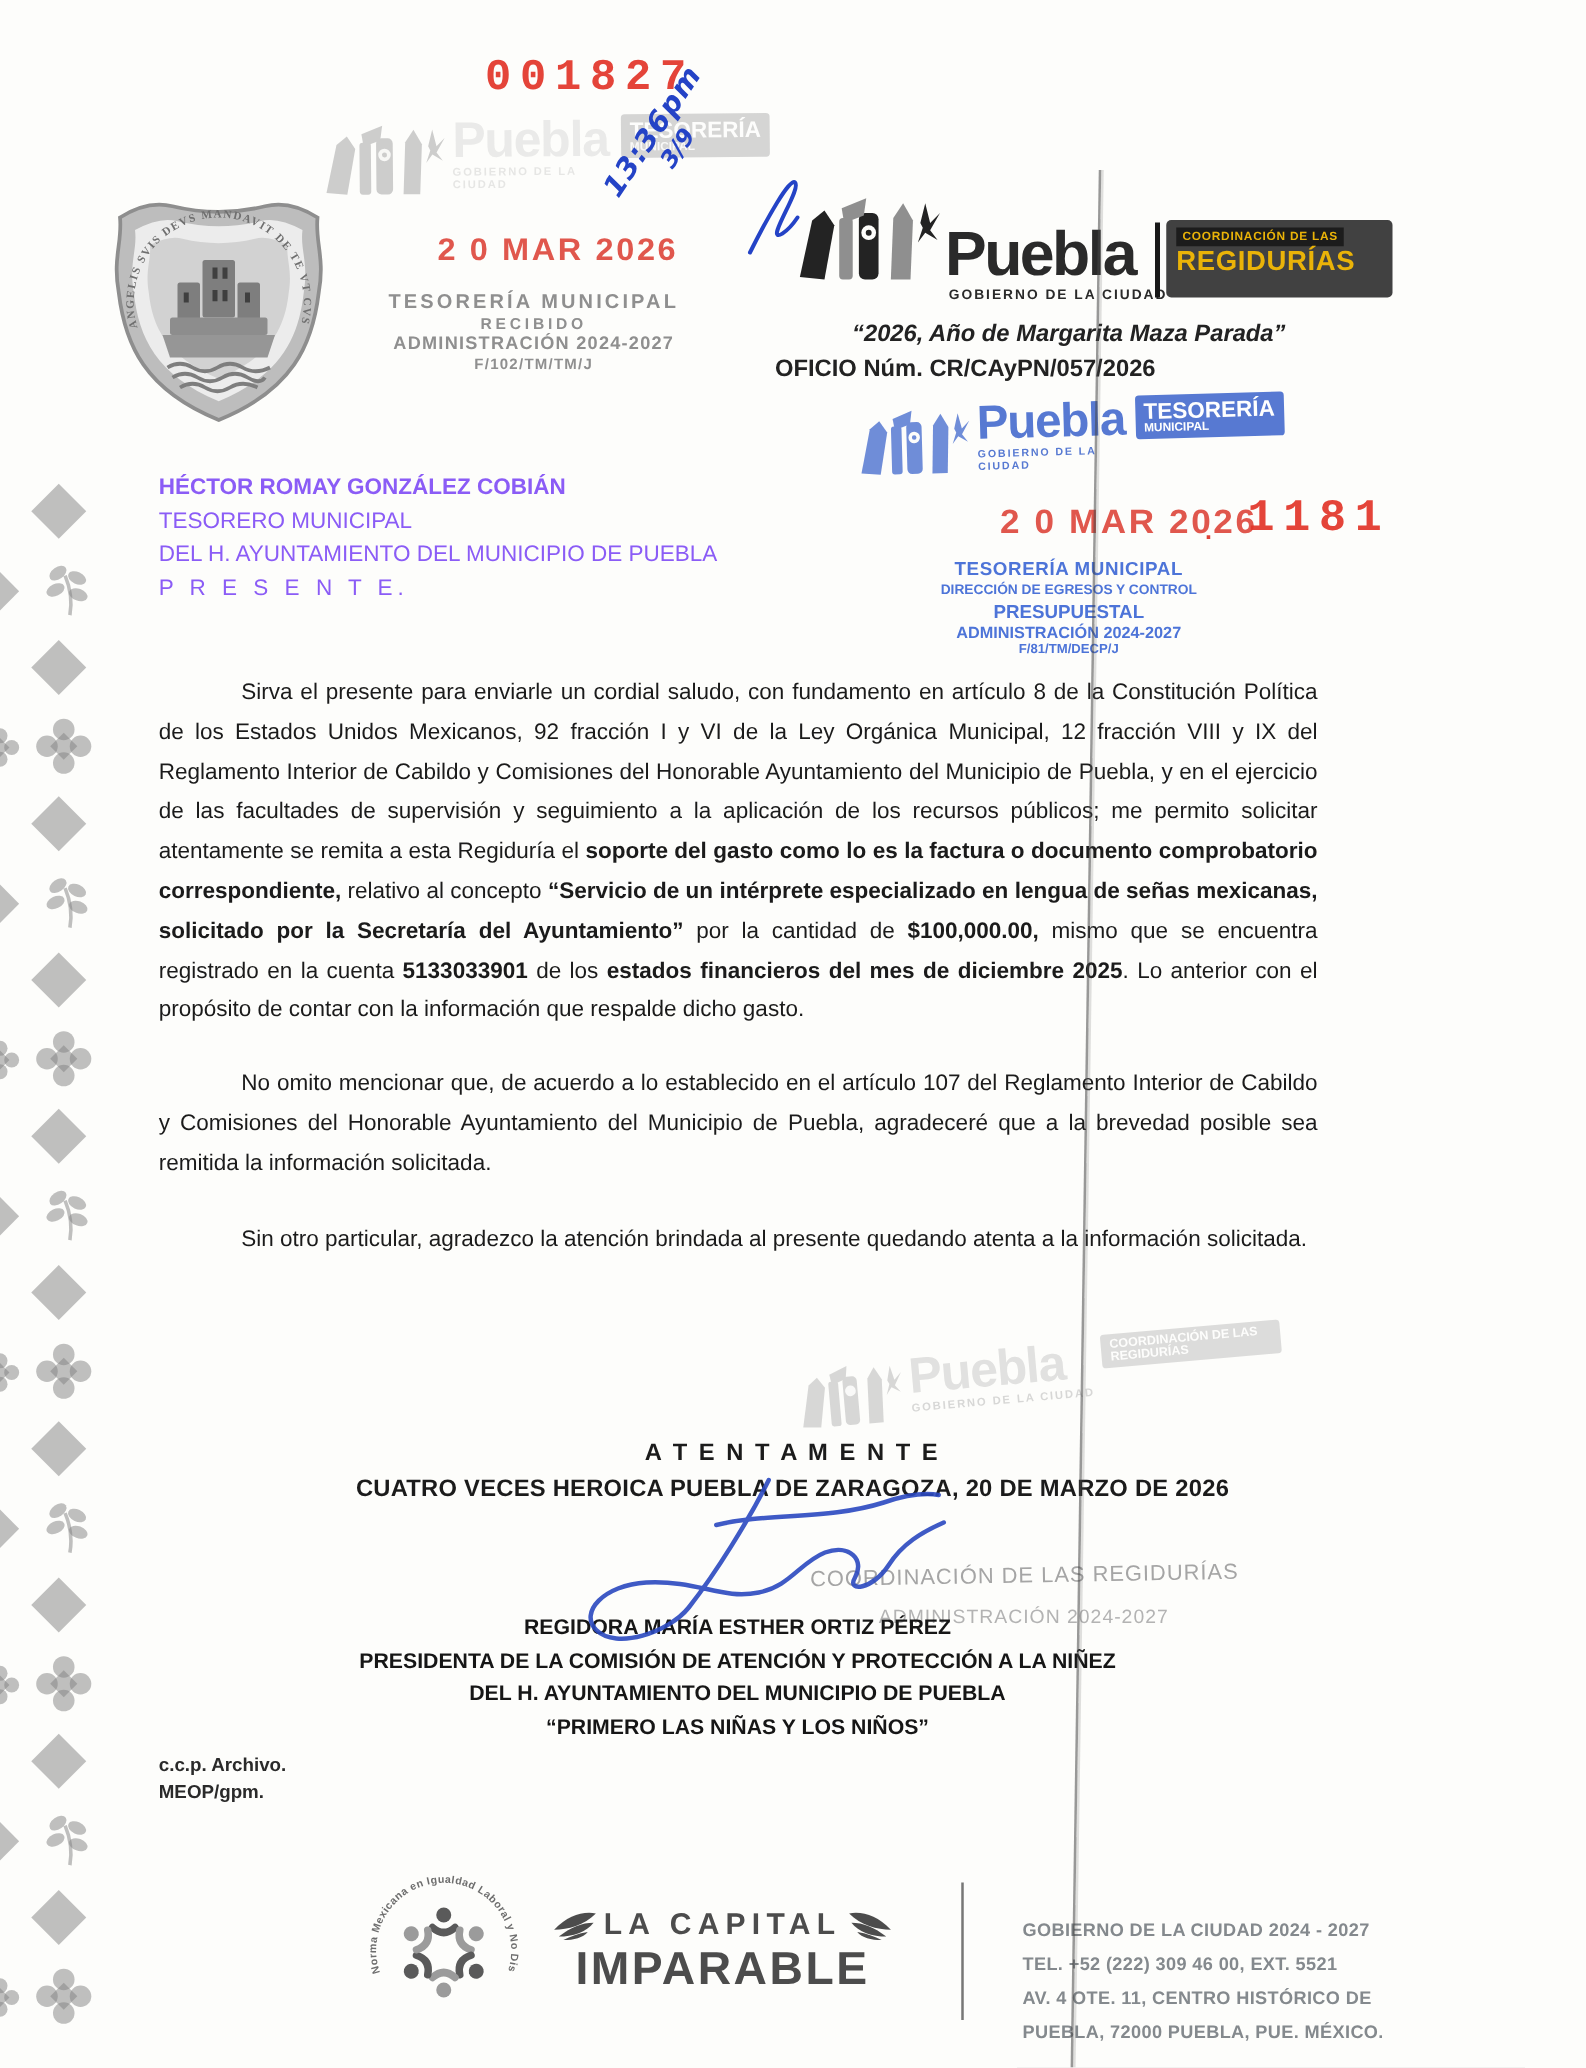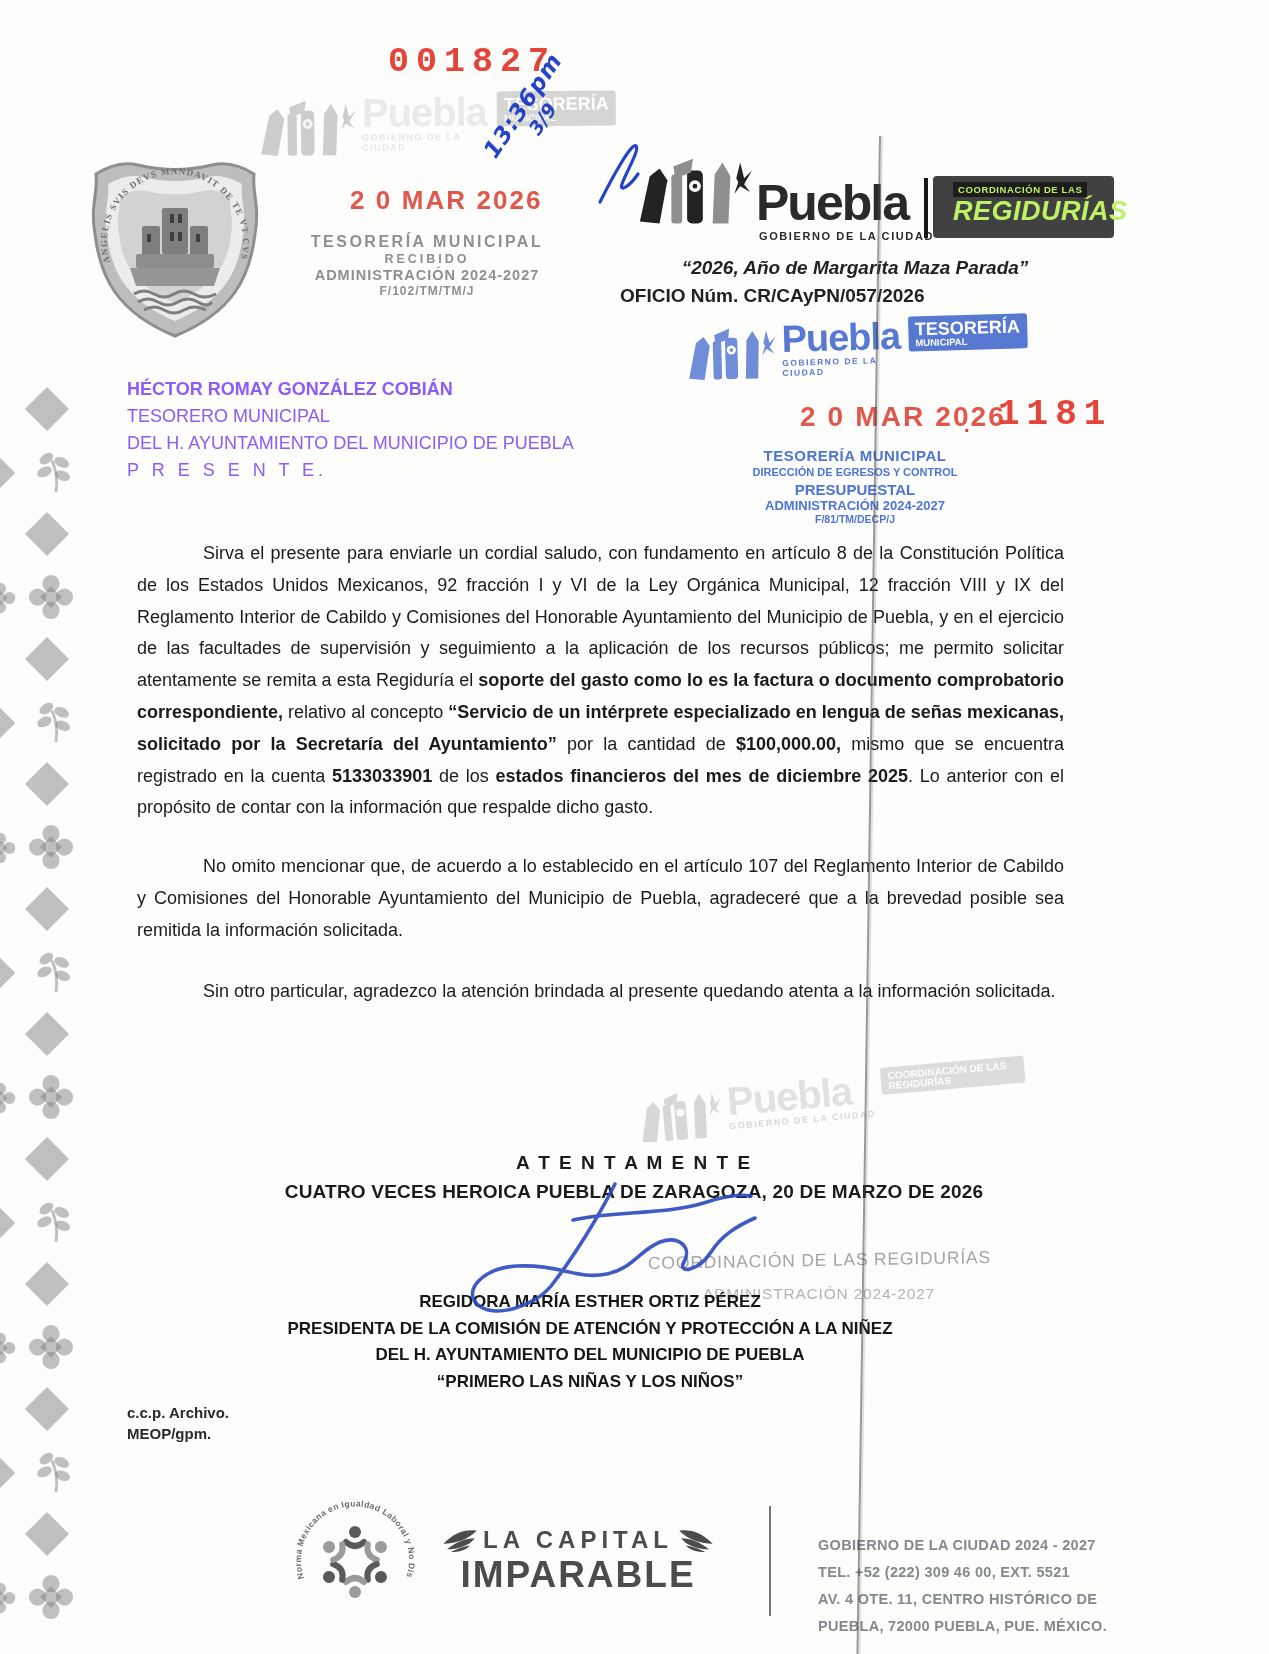--- a/index.html
+++ b/index.html
@@ -72,24 +72,24 @@
   .rc2{font-size:12.5px;letter-spacing:3px;line-height:16px;}
   .rc3{font-size:14.5px;letter-spacing:1px;line-height:17px;}
   .rc4{font-size:12px;letter-spacing:1px;line-height:15px;}
 
   
   .hdr-icons{left:634px;top:152px;}
   .hdr-wordmark{left:756px;top:174px;font-size:50px;font-weight:bold;letter-spacing:-2px;color:#2a2a2a;}
   .hdr-tagline{left:759px;top:230px;font-size:11px;font-weight:bold;letter-spacing:1.6px;color:#2a2a2a;}
   .hdr-divider{left:924px;top:178px;width:4px;height:60px;background:#181818;}
   .hdr-badge{left:933px;top:176px;width:181px;height:62px;background:#414141;border-radius:4px;
-             color:#bef264;padding:3px 0 0 20px;box-sizing:border-box;}
+             color:#eab308;padding:3px 0 0 8px;box-sizing:border-box;}
   .hdr-badge .small{display:inline-block;background:#1c1c1c;font-size:9.5px;font-weight:bold;
                     letter-spacing:.6px;padding:2px 5px;}
-  .hdr-badge .big{font-size:27px;font-weight:bold;letter-spacing:.5px;line-height:1.05;font-style:italic;}
+  .hdr-badge .big{font-size:22px;font-weight:bold;letter-spacing:.5px;line-height:1.05;}
 
   .year-legend{left:620px;top:257px;width:470px;text-align:center;font-size:19px;
                font-weight:bold;font-style:italic;color:#222;}
   .oficio-num{left:620px;top:285px;width:470px;text-align:left;font-size:19px;
               font-weight:bold;color:#222;}
 
   
   .egresos{left:690px;top:447px;width:330px;text-align:center;color:#4d74d8;font-weight:bold;}
   .eg1{font-size:15px;line-height:17px;letter-spacing:.5px;}
   .eg2{font-size:11px;line-height:17px;}
@@ -97,21 +97,21 @@
   .eg4{font-size:13px;line-height:15px;}
   .eg5{font-size:10.5px;line-height:13px;}
 
   
   .addressee{left:127px;top:376px;font-size:18px;line-height:27px;color:#8b5cf6;}
   .addr-name{font-weight:bold;}
   .addr-presente{letter-spacing:4px;}
 
   
   .bodytext{left:127px;top:538px;width:927px;font-size:18px;line-height:31.8px;
-            text-align:justify;color:#1b1b1b;margin-left:10px;}
+            text-align:justify;color:#1b1b1b;}
   .bodytext p{margin:0;}
   .bodytext .p1{text-indent:66px;}
   .bodytext .p2{margin-top:27px;text-indent:66px;}
   .bodytext .p3{margin-top:29px;text-indent:66px;}
 
   
   .closing{left:174px;top:1152px;width:920px;text-align:center;font-weight:bold;color:#1b1b1b;}
   .cl1{font-size:19px;letter-spacing:2px;}
   .cl2{font-size:19px;margin-top:7px;letter-spacing:.2px;}
 

